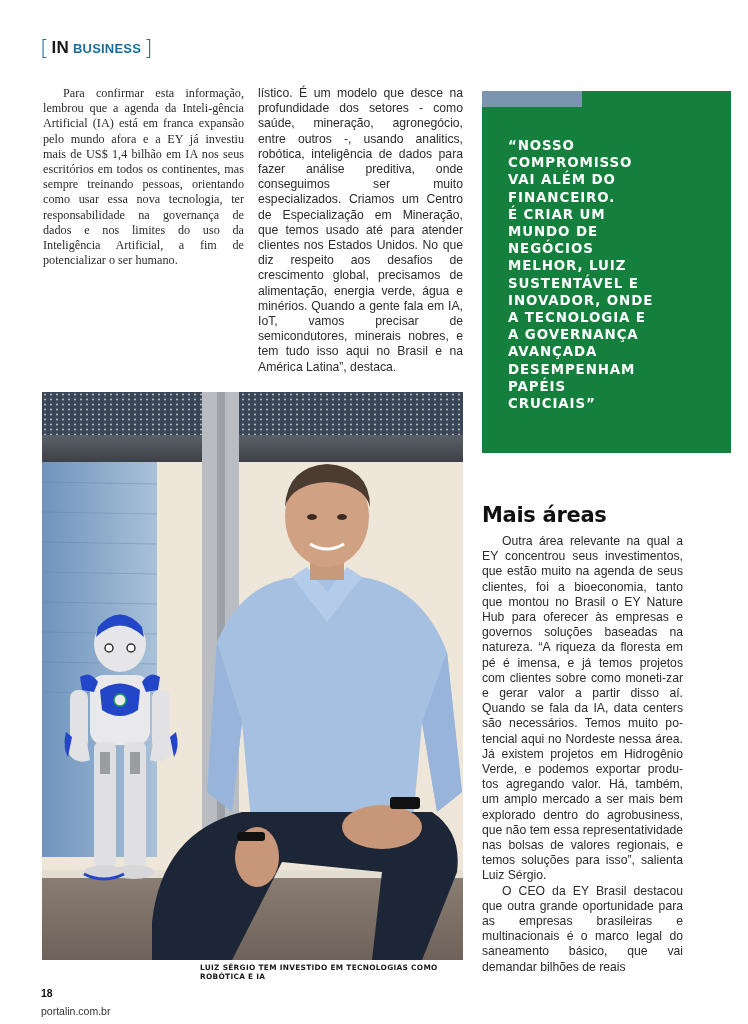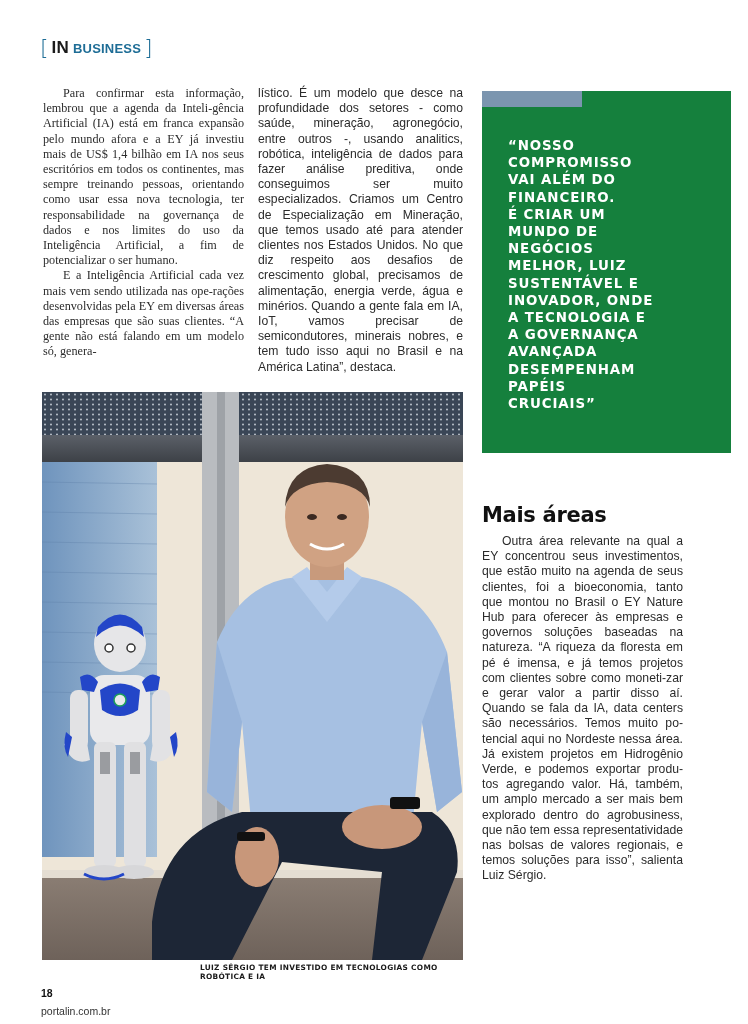--- a/index.html
+++ b/index.html
@@ -60,21 +60,20 @@
 
 <div class="section-tag">
   <span class="bracket">[</span>
   <span class="tag-in">IN</span>
   <span class="tag-business">BUSINESS</span>
   <span class="bracket">]</span>
 </div>
 
 <div class="col col1">
   <p>Para confirmar esta informação, lembrou que a agenda da Inteli-gência Artificial (IA) está em franca expansão pelo mundo afora e a EY já investiu mais de US$ 1,4 bilhão em IA nos seus escritórios em todos os continentes, mas sempre treinando pessoas, orientando como usar essa nova tecnologia, ter responsabilidade na governança de dados e nos limites do uso da Inteligência Artificial, a fim de potencializar o ser humano.</p>
-  <p>E a Inteligência Artificial cada vez mais vem sendo utilizada nas ope-rações desenvolvidas pela EY em diversas áreas das empresas que são suas clientes. “A gente não está falando em um modelo só, genera-</p>
 </div>
 
 <div class="col col2">
   <p class="noindent">lístico. É um modelo que desce na profundidade dos setores - como saúde, mineração, agronegócio, entre outros -, usando analitics, robótica, inteligência de dados para fazer análise preditiva, onde conseguimos ser muito especializados. Criamos um Centro de Especialização em Mineração, que temos usado até para atender clientes nos Estados Unidos. No que diz respeito aos desafios de crescimento global, precisamos de alimentação, energia verde, água e minérios. Quando a gente fala em IA, IoT, vamos precisar de semicondutores, minerais nobres, e tem tudo isso aqui no Brasil e na América Latina”, destaca.</p>
 </div>
 
 <div class="quote-box">
   <div class="quote-bar"></div>
   <div class="quote-text">
     <div>“NOSSO</div>
@@ -93,20 +92,21 @@
     <div>DESEMPENHAM</div>
     <div>PAPÉIS</div>
     <div>CRUCIAIS”</div>
   </div>
 </div>
 
 <div class="heading">Mais áreas</div>
 
 <div class="col col3">
   <p>Outra área relevante na qual a EY concentrou seus investimentos, que estão muito na agenda de seus clientes, foi a bioeconomia, tanto que montou no Brasil o EY Nature Hub para oferecer às empresas e governos soluções baseadas na natureza. “A riqueza da floresta em pé é imensa, e já temos projetos com clientes sobre como moneti-zar e gerar valor a partir disso aí. Quando se fala da IA, data centers são necessários. Temos muito po-tencial aqui no Nordeste nessa área. Já existem projetos em Hidrogênio Verde, e podemos exportar produ-tos agregando valor. Há, também, um amplo mercado a ser mais bem explorado dentro do agrobusiness, que não tem essa representatividade nas bolsas de valores regionais, e temos soluções para isso”, salienta Luiz Sérgio.</p>
+  <p>O CEO da EY Brasil destacou que outra grande oportunidade para as empresas brasileiras e multinacionais é o marco legal do saneamento básico, que vai demandar bilhões de reais</p>
 </div>
 
 <div class="photo">
   <svg width="421" height="568" viewBox="0 0 421 568" xmlns="http://www.w3.org/2000/svg">
     <defs>
       <pattern id="dots" width="6" height="5" patternUnits="userSpaceOnUse">
         <rect width="6" height="5" fill="#3a4656"></rect>
         <circle cx="3" cy="2.5" r="0.9" fill="#c9cfd8"></circle>
       </pattern>
       <linearGradient id="blind" x1="0" y1="0" x2="0" y2="1">

